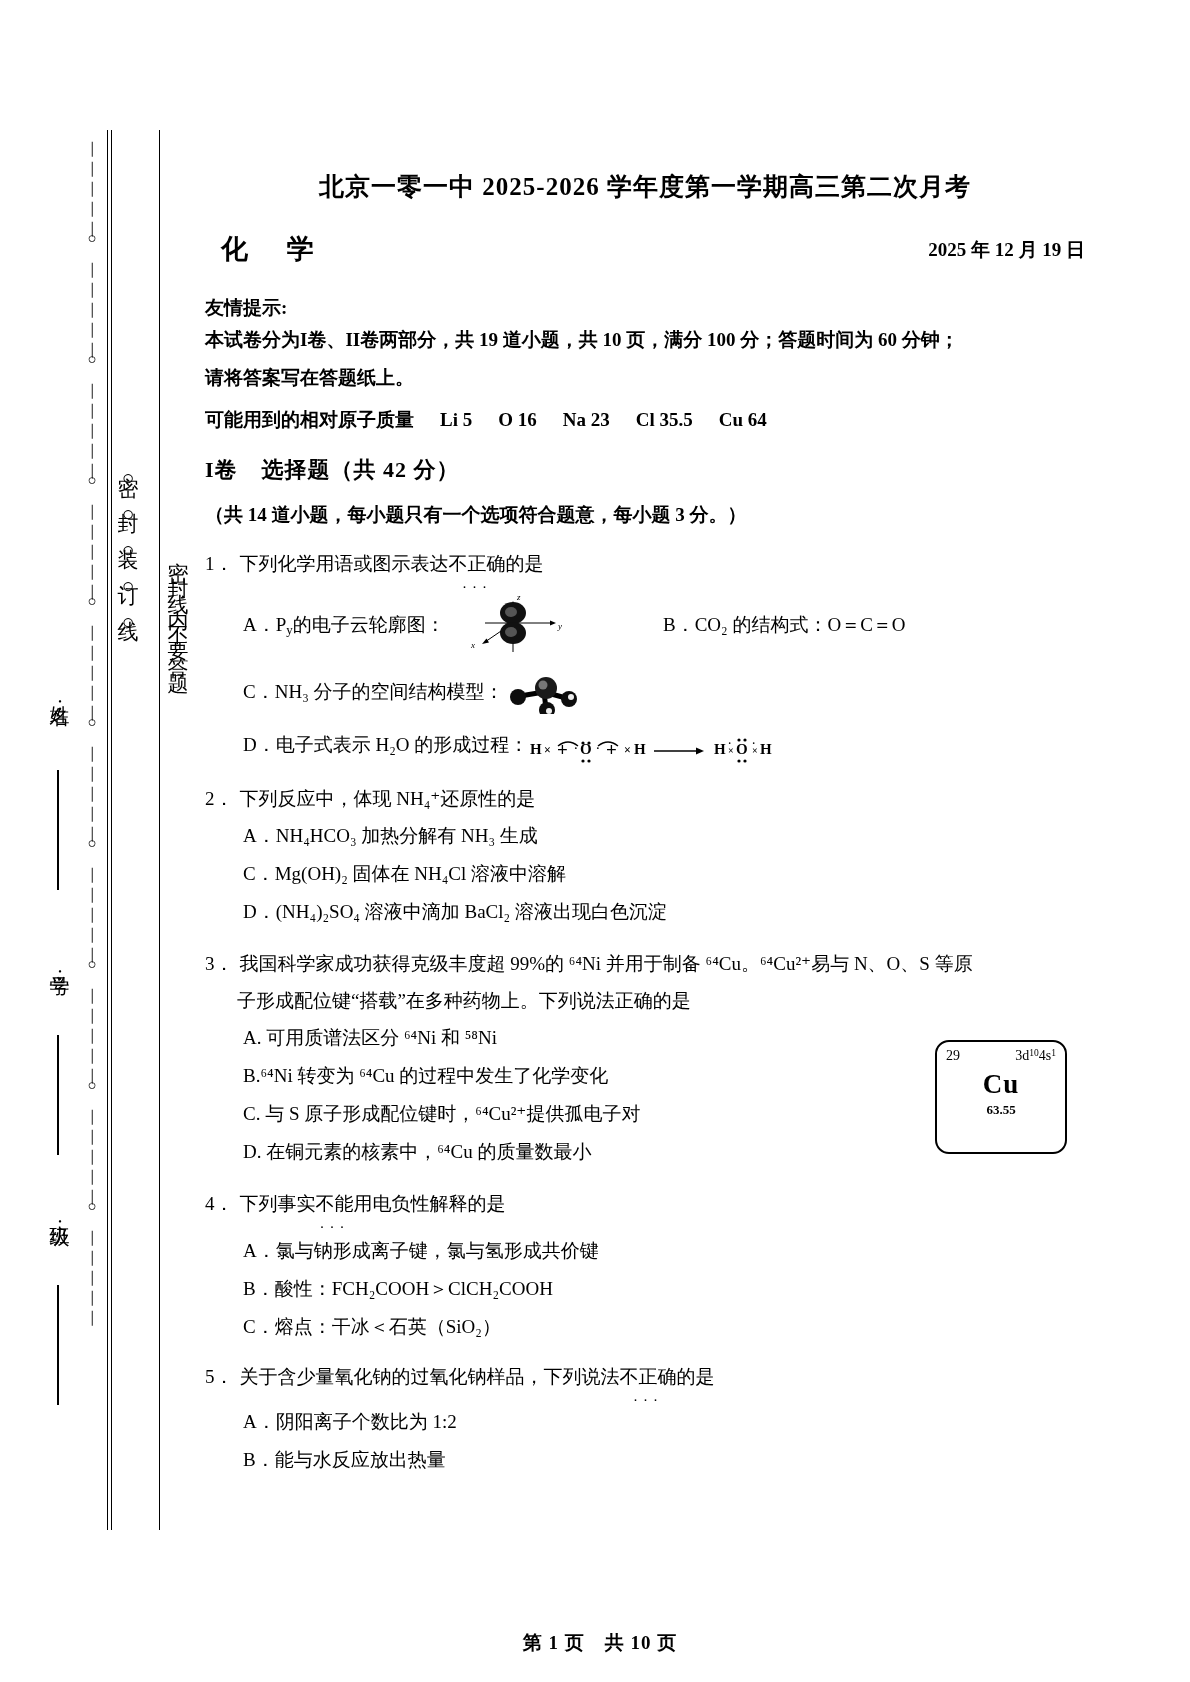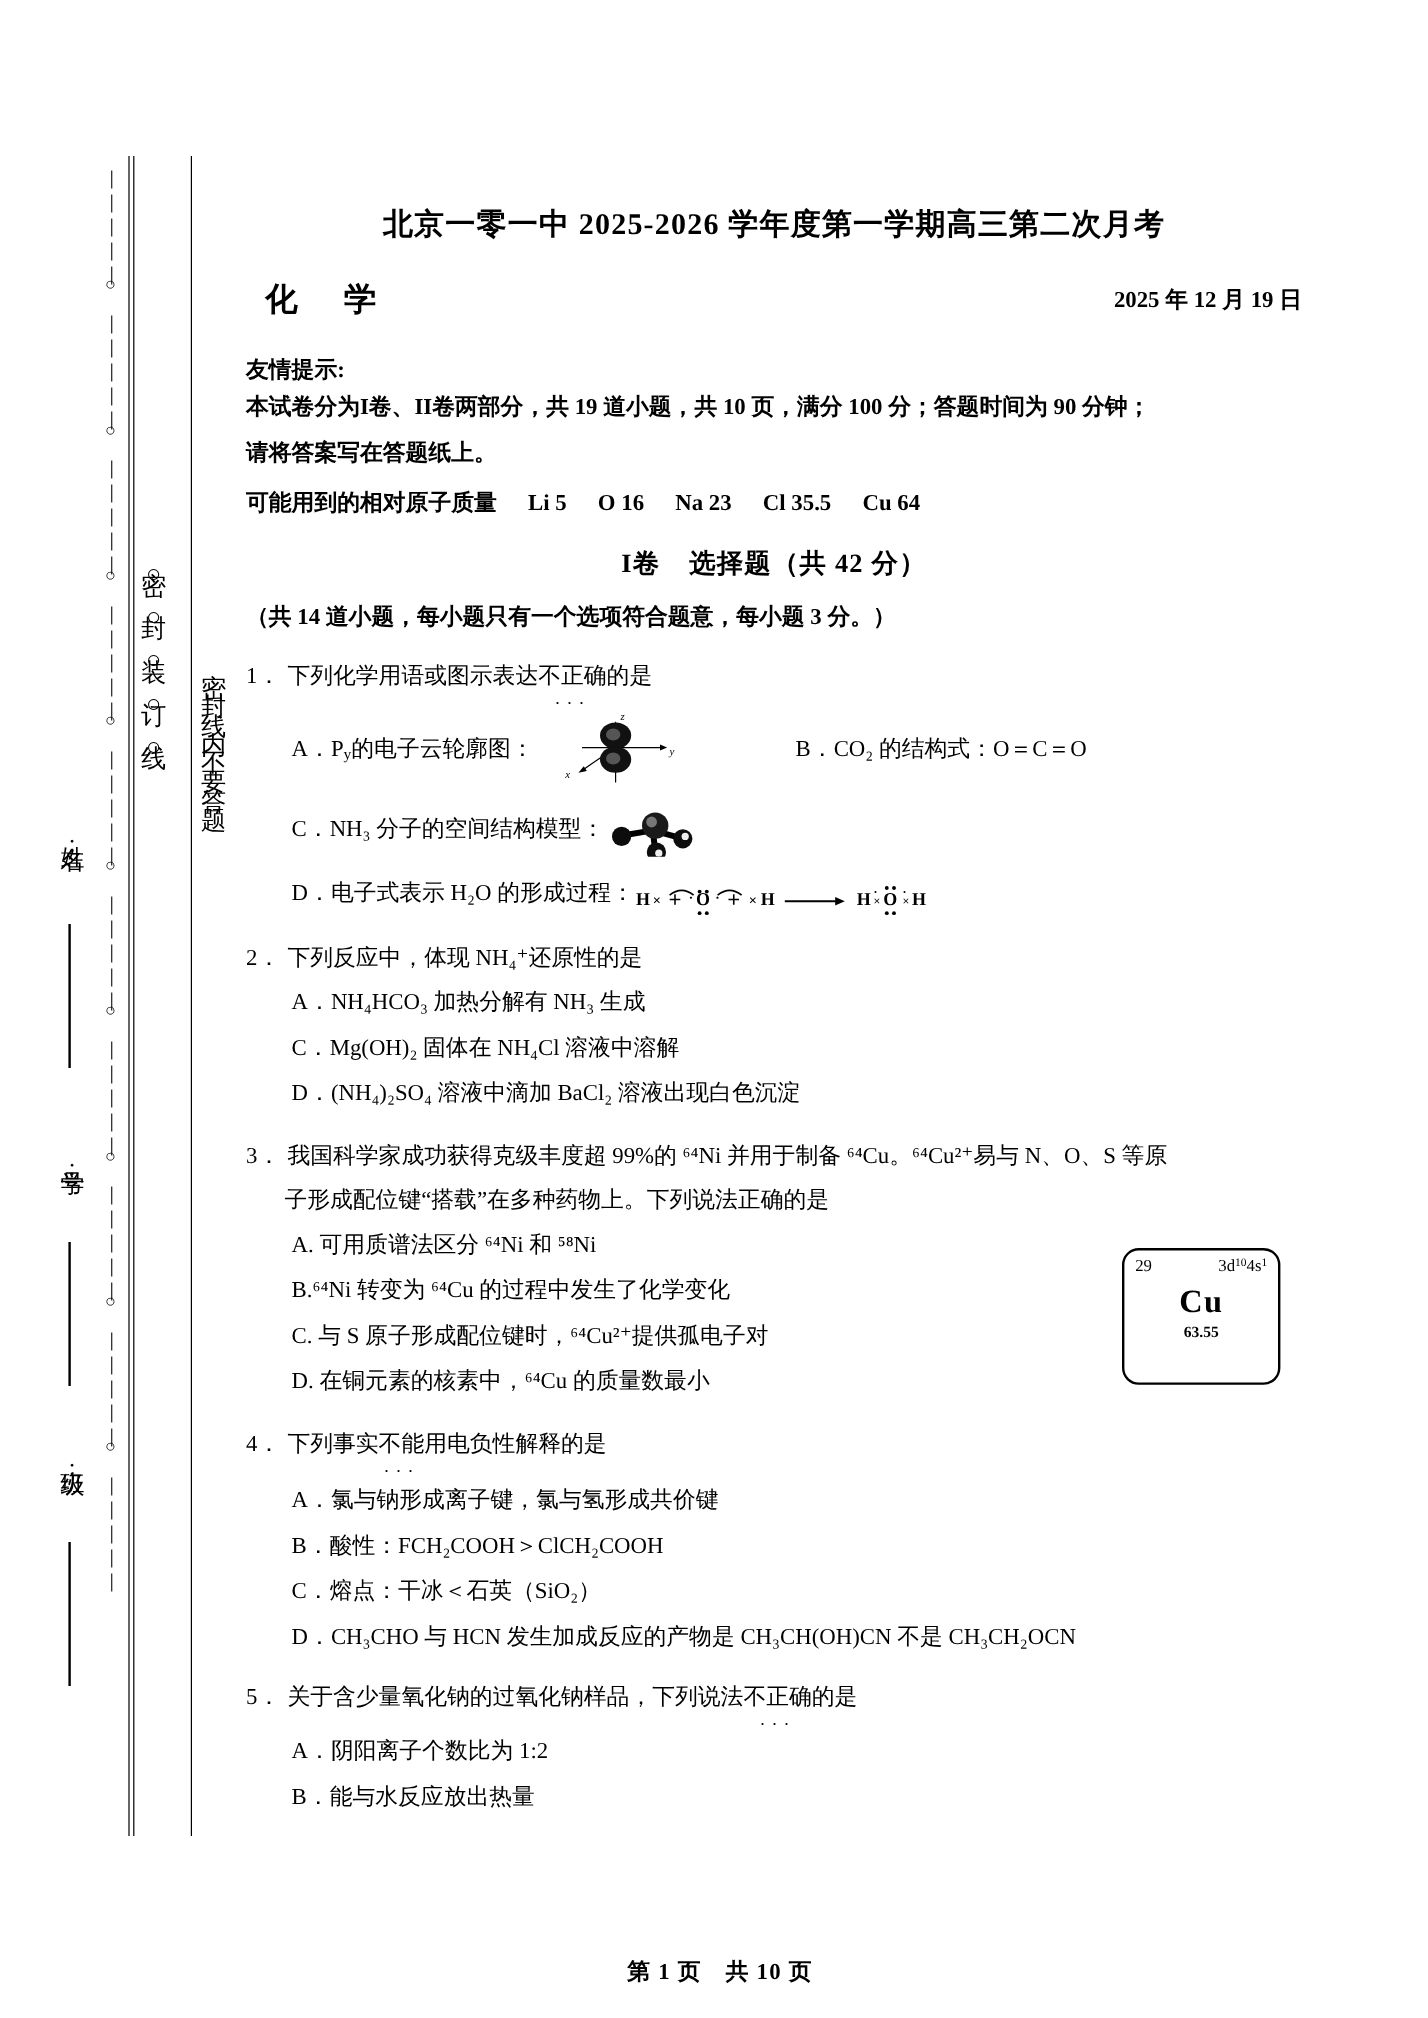--- a/index.html
+++ b/index.html
@@ -147,21 +147,21 @@
   .para.bold { font-weight: bold; }
   .masses {
     font-size: 19px;
     font-weight: bold;
     margin-top: 4px;
     line-height: 2.0;
   }
   .masses .m { margin-left: 26px; }
 
   .section-head {
-    text-align: center;
+    text-align: left;
     font-size: 22px;
     font-weight: bold;
     margin-top: 16px;
     letter-spacing: 1px;
   }
   .section-head .gap { display: inline-block; width: 24px; }
   .section-sub {
     font-size: 19px;
     font-weight: bold;
     margin-top: 12px;
@@ -293,21 +293,21 @@
 <div id="paper">
 
   <div class="doc-title">北京一零一中 2025-2026 学年度第一学期高三第二次月考</div>
 
   <div class="subject-row">
     <div class="subject">化  学</div>
     <div class="exam-date">2025 年 12 月 19 日</div>
   </div>
 
   <div class="tip-head">友情提示:</div>
-  <div class="para bold">本试卷分为I卷、II卷两部分，共 19 道小题，共 10 页，满分 100 分；答题时间为 90 分钟；</div>
+  <div class="para bold">本试卷分为I卷、II卷两部分，共 19 道小题，共 10 页，满分 100 分；答题时间为 60 分钟；</div>
   <div class="para bold">请将答案写在答题纸上。</div>
 
   <div class="masses">
     <span>可能用到的相对原子质量</span><span class="m">Li 5</span><span class="m">O 16</span><span class="m">Na 23</span><span class="m">Cl 35.5</span><span class="m">Cu 64</span>
   </div>
 
   <div class="section-head">
     <span>I卷</span><span class="gap"></span><span>选择题（共 42 分）</span>
   </div>
   <div class="section-sub">（共 14 道小题，每小题只有一个选项符合题意，每小题 3 分。）</div>
@@ -418,21 +418,20 @@
     <span class="opt"><span>D.</span> <span>在铜元素的核素中，⁶⁴Cu 的质量数最小</span></span>
   </div>
 
   <div class="q" style="margin-top:14px;">
     <span class="q-stem"><span class="q-num">4．</span><span>下列事实</span><span class="dotted">不能</span><span>用电负性解释的是</span></span>
     <span class="opt two-col" style="margin-top:10px;">
       <span><span>A．</span><span>氯与钠形成离子键，氯与氢形成共价键</span></span>
       <span><span>B．</span><span>酸性：FCH₂COOH＞ClCH₂COOH</span></span>
     </span>
     <span class="opt"><span>C．</span><span>熔点：干冰＜石英（SiO₂）</span></span>
-    <span class="opt"><span>D．</span><span>CH₃CHO 与 HCN 发生加成反应的产物是 CH₃CH(OH)CN 不是 CH₃CH₂OCN</span></span>
   </div>
 
   <div class="q" style="margin-top:12px;">
     <span class="q-stem"><span class="q-num">5．</span><span>关于含少量氧化钠的过氧化钠样品，下列说法</span><span class="dotted">不正确</span><span>的是</span></span>
     <span class="opt two-col" style="margin-top:8px;">
       <span><span>A．</span><span>阴阳离子个数比为 1:2</span></span>
       <span><span>B．</span><span>能与水反应放出热量</span></span>
     </span>
   </div>
 

